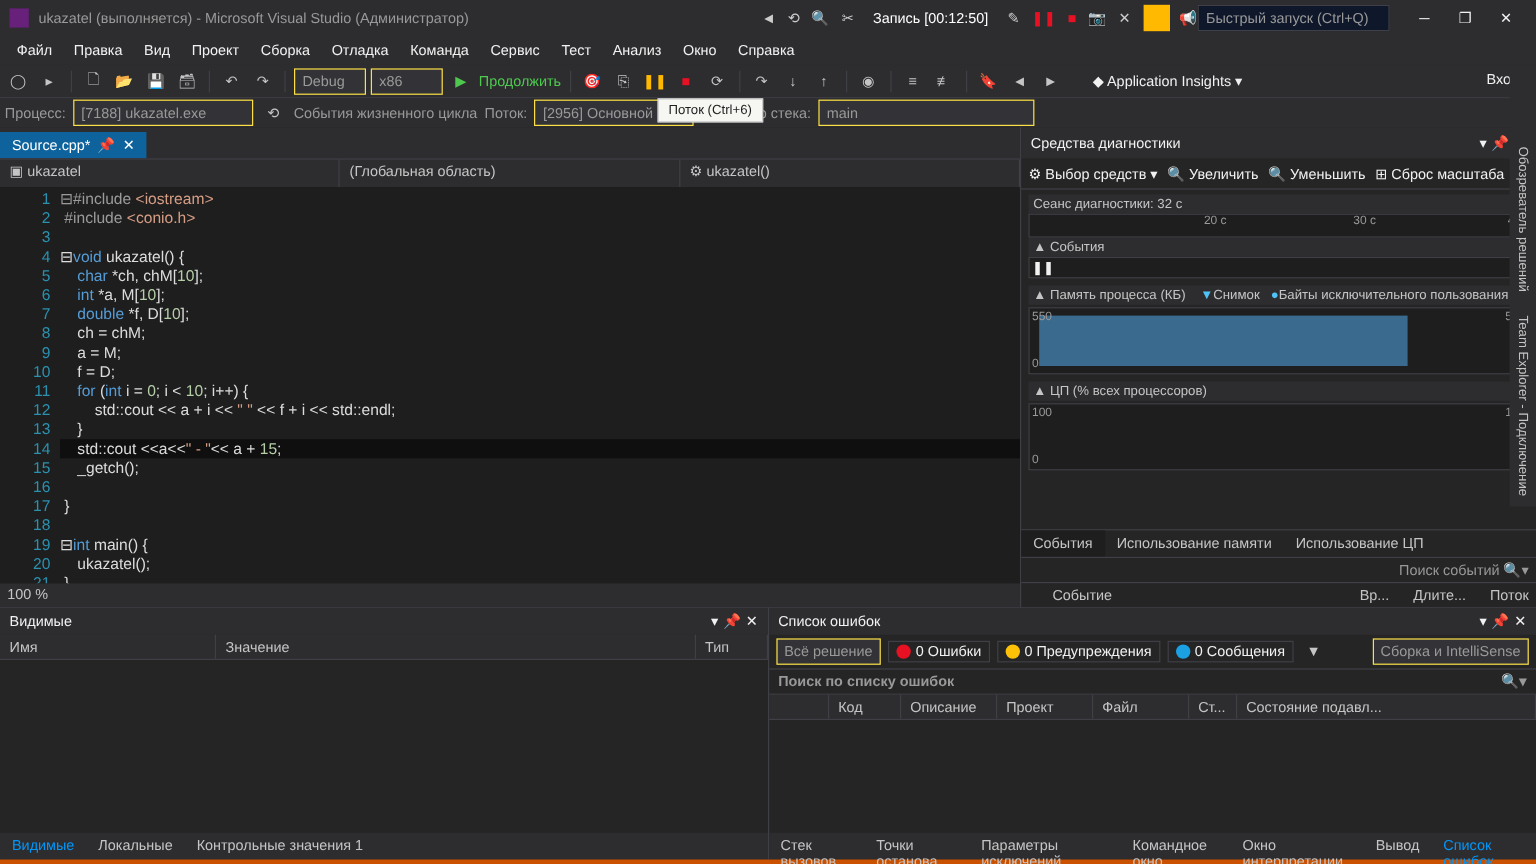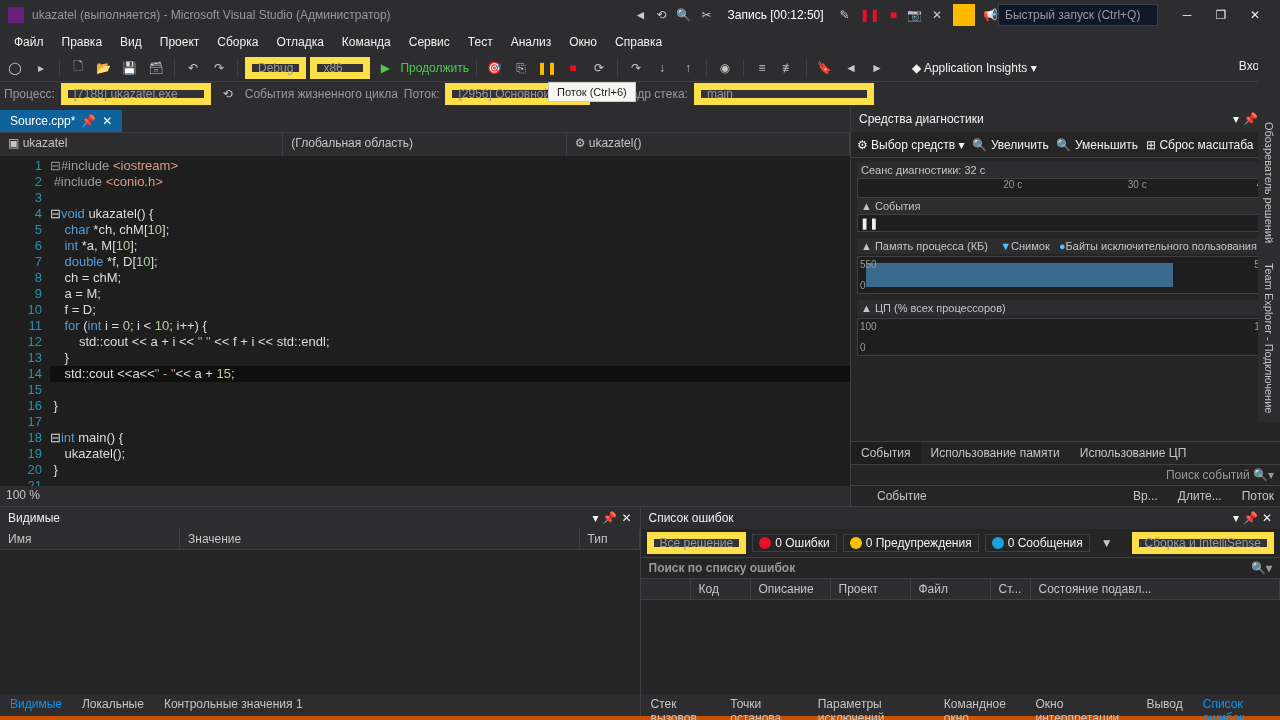--- a/index.html
+++ b/index.html
@@ -14,21 +14,21 @@
 .titlebar .winbtn { width:34px; height:26px; display:flex; align-items:center; justify-content:center; color:#f1f1f1; }
 .titlebar .flag { width:22px; height:22px; background:#ffb900; margin:0 8px; }
 .titlebar .quick { background:#0f172a; border:1px solid #3f3f46; padding:2px 6px; color:#999; width:160px; height:22px; display:inline-flex; align-items:center; }
 .rec-red { color:#e81123; }
 .menubar { height:24px; background:#2d2d30; display:flex; align-items:center; padding:0 6px; gap:2px; }
 .menubar .mitem { padding:3px 8px; color:#f1f1f1; }
 .menubar .right { margin-left:auto;margin-top:48px; }
 .toolbar { height:28px; background:#2d2d30; display:flex; align-items:center; padding:0 4px; gap:4px; border-bottom:1px solid #3f3f46; }
 .tbtn { width:22px; height:22px; display:flex; align-items:center; justify-content:center; color:#c5c5c5; }
 .tsep { width:1px; height:18px; background:#3f3f46; margin:0 3px; }
-.tcombo { background:#333337; border:7px solid #fde047; padding:1px 6px; color:#999; height:22px; min-width:60px; display:inline-flex; align-items:center; }
+.tcombo { background:#333337; border:1px solid #fde047; padding:1px 6px; color:#999; height:22px; min-width:60px; display:inline-flex; align-items:center; }
 .continue { color:#4ec94e; }
 .toolbar2 { height:24px; background:#2d2d30; display:flex; align-items:center; padding:0 4px; gap:6px; color:#999; }
 .tooltip { position:absolute; left:548px; top:82px; background:#f6f6f2; color:#1e1e1e; border:1px solid #ccc; padding:3px 8px; z-index:20; font-size:11px; }
 .main { display:flex; height:400px; }
 .editor-pane { flex:1; display:flex; flex-direction:column; background:#1e1e1e; }
 .tabs { height:26px; background:#2d2d30; display:flex; align-items:flex-end; }
 .tab { background:#0e639c; color:#fff; padding:4px 10px; display:flex; align-items:flex-start; gap:6px; }
 .tab .close { color:#fff; }
 .navbar { height:24px; background:#2d2d30; display:flex; border-top:1px solid #3f3f46; }
 .navcombo { flex:1; padding:3px 8px; color:#c5c5c5; border-right:1px solid #3f3f46; }
@@ -43,21 +43,21 @@
 .pp { color:#9b9b9b; }
 .num { color:#b5cea8; }
 .zoom { height:20px; background:#2d2d30; color:#c5c5c5; padding:2px 6px; }
 .diag-pane { width:430px; background:#252526; display:flex; flex-direction:column; border-left:1px solid #3f3f46; }
 .diag-title { height:26px; background:#2d2d30; padding:4px 8px; display:flex; align-items:center; }
 .diag-title .pins { margin-left:auto; display:flex; gap:4px; }
 .diag-tools { height:26px; padding:2px 6px; display:flex; gap:8px; align-items:center; border-bottom:1px solid #3f3f46; }
 .diag-body { flex:1; padding:4px 6px; font-size:11px; }
 .diag-section { margin-bottom:6px; }
 .diag-hdr { background:#2d2d30; padding:2px 4px; color:#c5c5c5; }
-.diag-chart { height:38px; background:#1e1e1e; border:1px solid #3f3f46; position:relative; margin-top:2px; }
+.diag-chart { height:56px; background:#1e1e1e; border:1px solid #3f3f46; position:relative; margin-top:2px; }
 .diag-chart .fill { position:absolute; left:8px; right:100px; top:6px; bottom:6px; background:#3a6a8e; }
 .diag-chart .lbl-l { position:absolute; left:2px; font-size:10px; color:#999; }
 .diag-chart .lbl-r { position:absolute; right:2px; font-size:10px; color:#999; }
 .diag-tabs { display:flex; border-top:1px solid #3f3f46; }
 .diag-tab { padding:4px 10px; color:#c5c5c5; }
 .diag-tab.active { background:#1e1e1e; }
 .diag-search { padding:3px 6px; color:#999; background:#252526; text-align:right; border-top:1px solid #3f3f46; }
 .diag-cols { display:flex; padding:3px 6px; border-top:1px solid #3f3f46; color:#c5c5c5; gap:20px; }
 .diag-cols span:first-child { margin-left:20px; }
 .right-rail { position:absolute; right:0; top:54px; width:22px; background:#2d2d30; display:flex; flex-direction:column; align-items:center; padding-top:60px; gap:4px; }
@@ -224,20 +224,21 @@
         <div>    <span class="kw">char</span> *ch, chM[<span class="num">10</span>];</div>
         <div>    <span class="kw">int</span> *a, M[<span class="num">10</span>];</div>
         <div>    <span class="kw">double</span> *f, D[<span class="num">10</span>];</div>
         <div>    ch = chM;</div>
         <div>    a = M;</div>
         <div>    f = D;</div>
         <div>    <span class="kw">for</span> (<span class="kw">int</span> i = <span class="num">0</span>; i &lt; <span class="num">10</span>; i++) {</div>
         <div>        std::cout &lt;&lt; a + i &lt;&lt; <span class="str">" "</span> &lt;&lt; f + i &lt;&lt; std::endl;</div>
         <div>    }</div>
         <div class="active">    std::cout &lt;&lt;a&lt;&lt;<span class="str">" - "</span>&lt;&lt; a + <span class="num">15</span>;</div>
+        <div>    _getch();</div>
         <div></div>
         <div> }</div>
         <div></div>
         <div>⊟<span class="kw">int</span> main() {</div>
         <div>    ukazatel();</div>
         <div> }</div>
 
       </div>
     </div>
     <div class="zoom">100 %</div>

